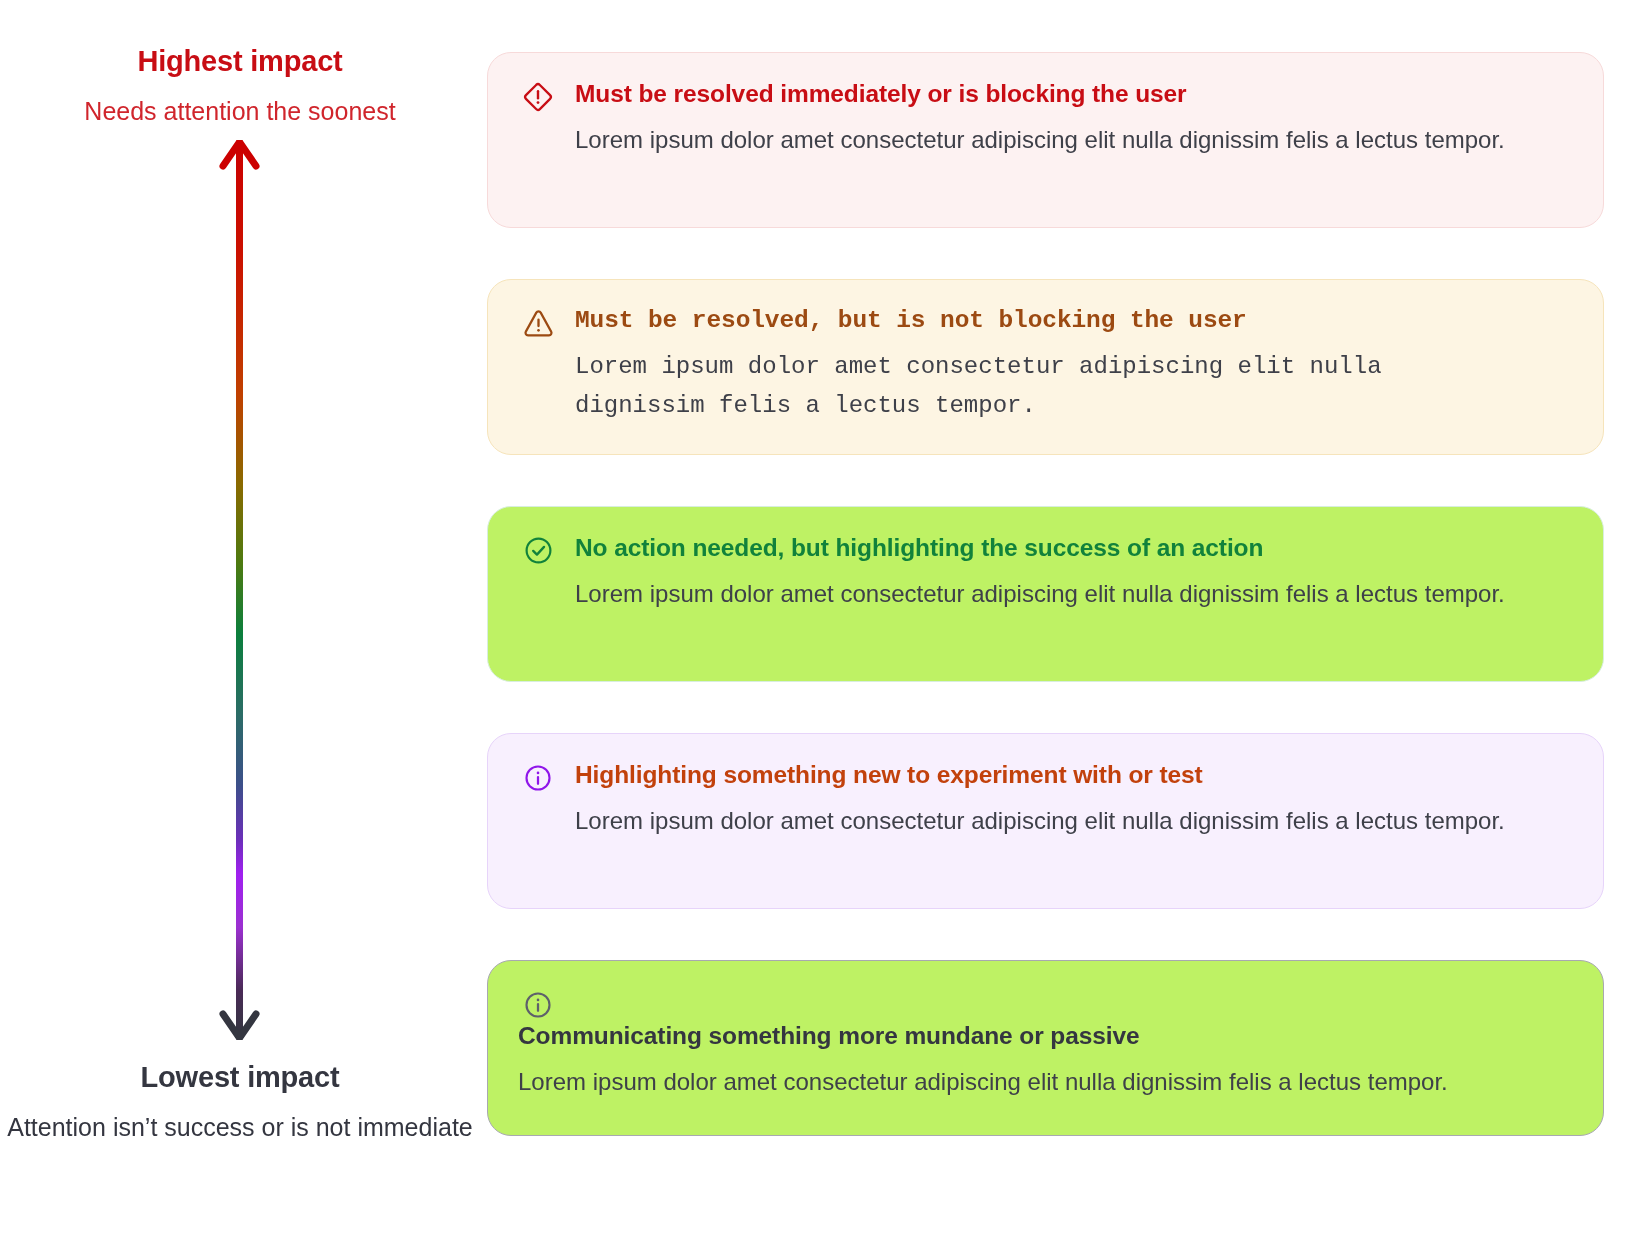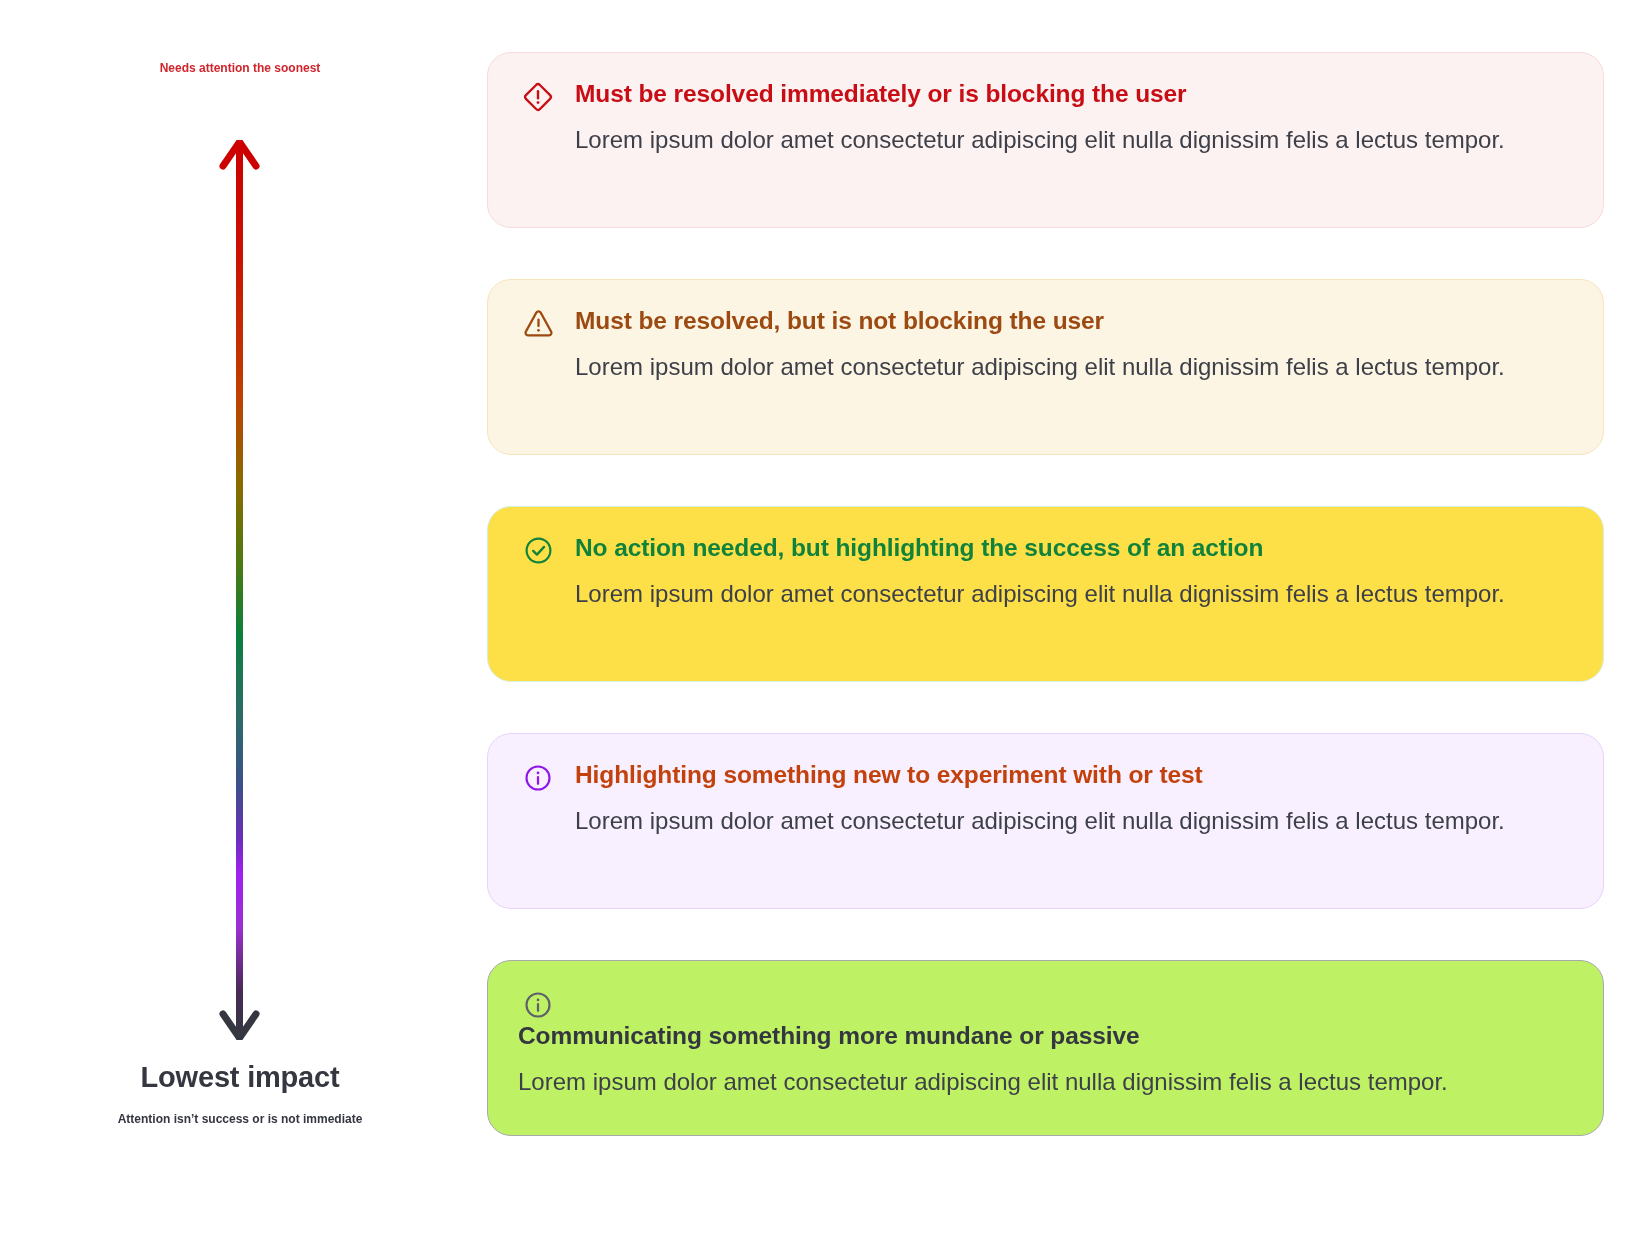--- a/index.html
+++ b/index.html
@@ -41,22 +41,22 @@
   }
   .scale-title {
     font-size: 29px;
     font-weight: bold;
     letter-spacing: -0.2px;
     line-height: 1.2;
   }
   .scale-title.top { color: #c80d14; }
   .scale-title.bottom { color: #343640; }
   .scale-sub {
-    font-size: 12px;
-    font-weight: bold;
+    font-size: 25px;
+    font-weight: normal;
     margin-top: 17px;
     line-height: 1.25;
   }
   .scale-sub.top { color: #d0252c; }
   .scale-sub.bottom { color: #343640; }
 
   .arrow-wrap {
     position: absolute;
     left: 211px;
     top: 140px;
@@ -108,38 +108,39 @@
     color: #3e4049;
     line-height: 1.62;
     margin: 0;
     max-width: 930px;
   }
 
   
   .card.critical { background: #fdf2f2; border-color: #f7dada; }
   .card.critical .card-title { color: #c80d14; }
 
-  .card.warning  { background: #fdf5e3; border-color: #f6e4bb; }
+  .card.warning  { background: #fdf5e3; border-color: #f6e4bb; font-family: Liberation Mono, monospace; }
   .card.warning .card-title { color: #9c4a12; }
 
-  .card.success  { background: #fde047; border-color: #d8eede; }
+  .card.success  { background: #bef264; border-color: #d8eede; }
   .card.success .card-title { color: #11823b; }
 
   .card.info     { background: #f8f0fe; border-color: #e7d4fa; }
   .card.info .card-title { color: #c2410c; }
 
   .card.neutral  { background: #bef264; border-color: #a8a9b0; flex-direction: column; }
   .card.neutral .card-title { color: #343640; }
 </style>
 </head>
 <body>
 
 <div class="scale">
 
   <div class="scale-top">
+    <div class="scale-title top">Highest impact</div>
     <div class="scale-sub top">Needs attention the soonest</div>
   </div>
 
   <div class="arrow-wrap">
     <svg class="arrow-svg" width="58" height="900" viewBox="0 0 58 900" xmlns="http://www.w3.org/2000/svg">
       <defs>
         <linearGradient id="impactGrad" x1="0" y1="0" x2="0" y2="1">
           <stop offset="0.00" stop-color="#cc0000"></stop>
           <stop offset="0.12" stop-color="#cb1000"></stop>
           <stop offset="0.28" stop-color="#c04000"></stop>

